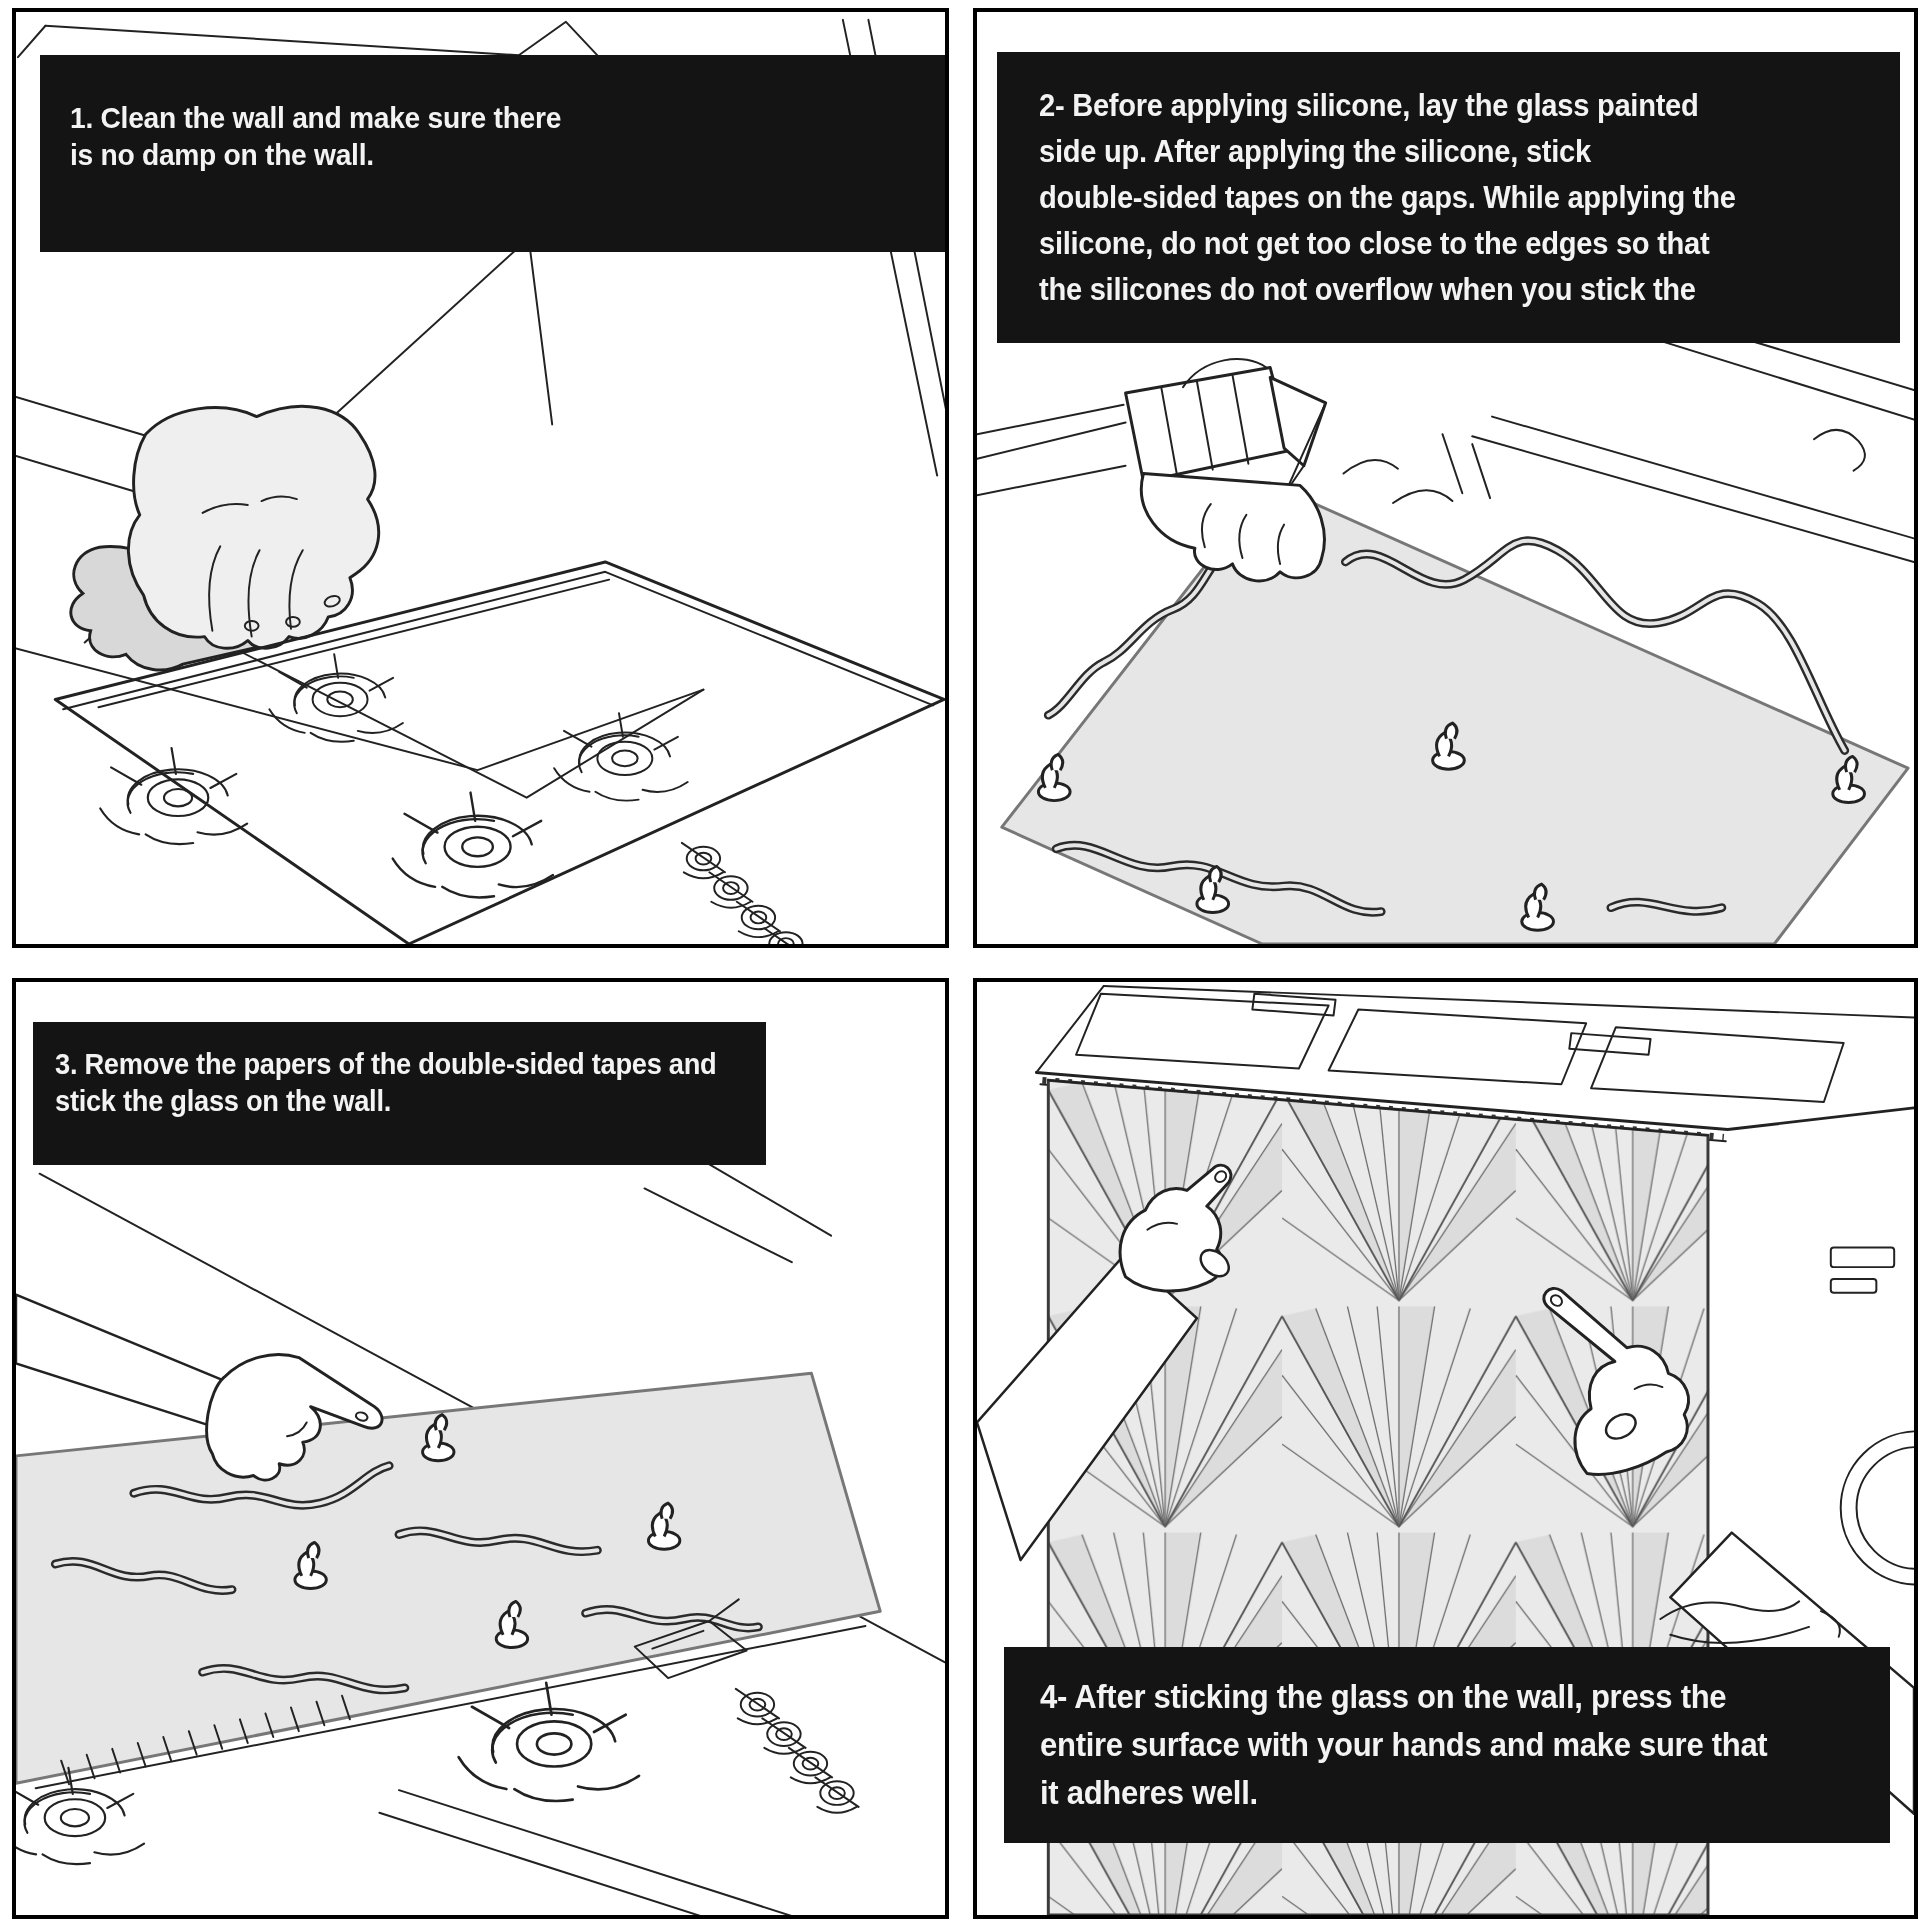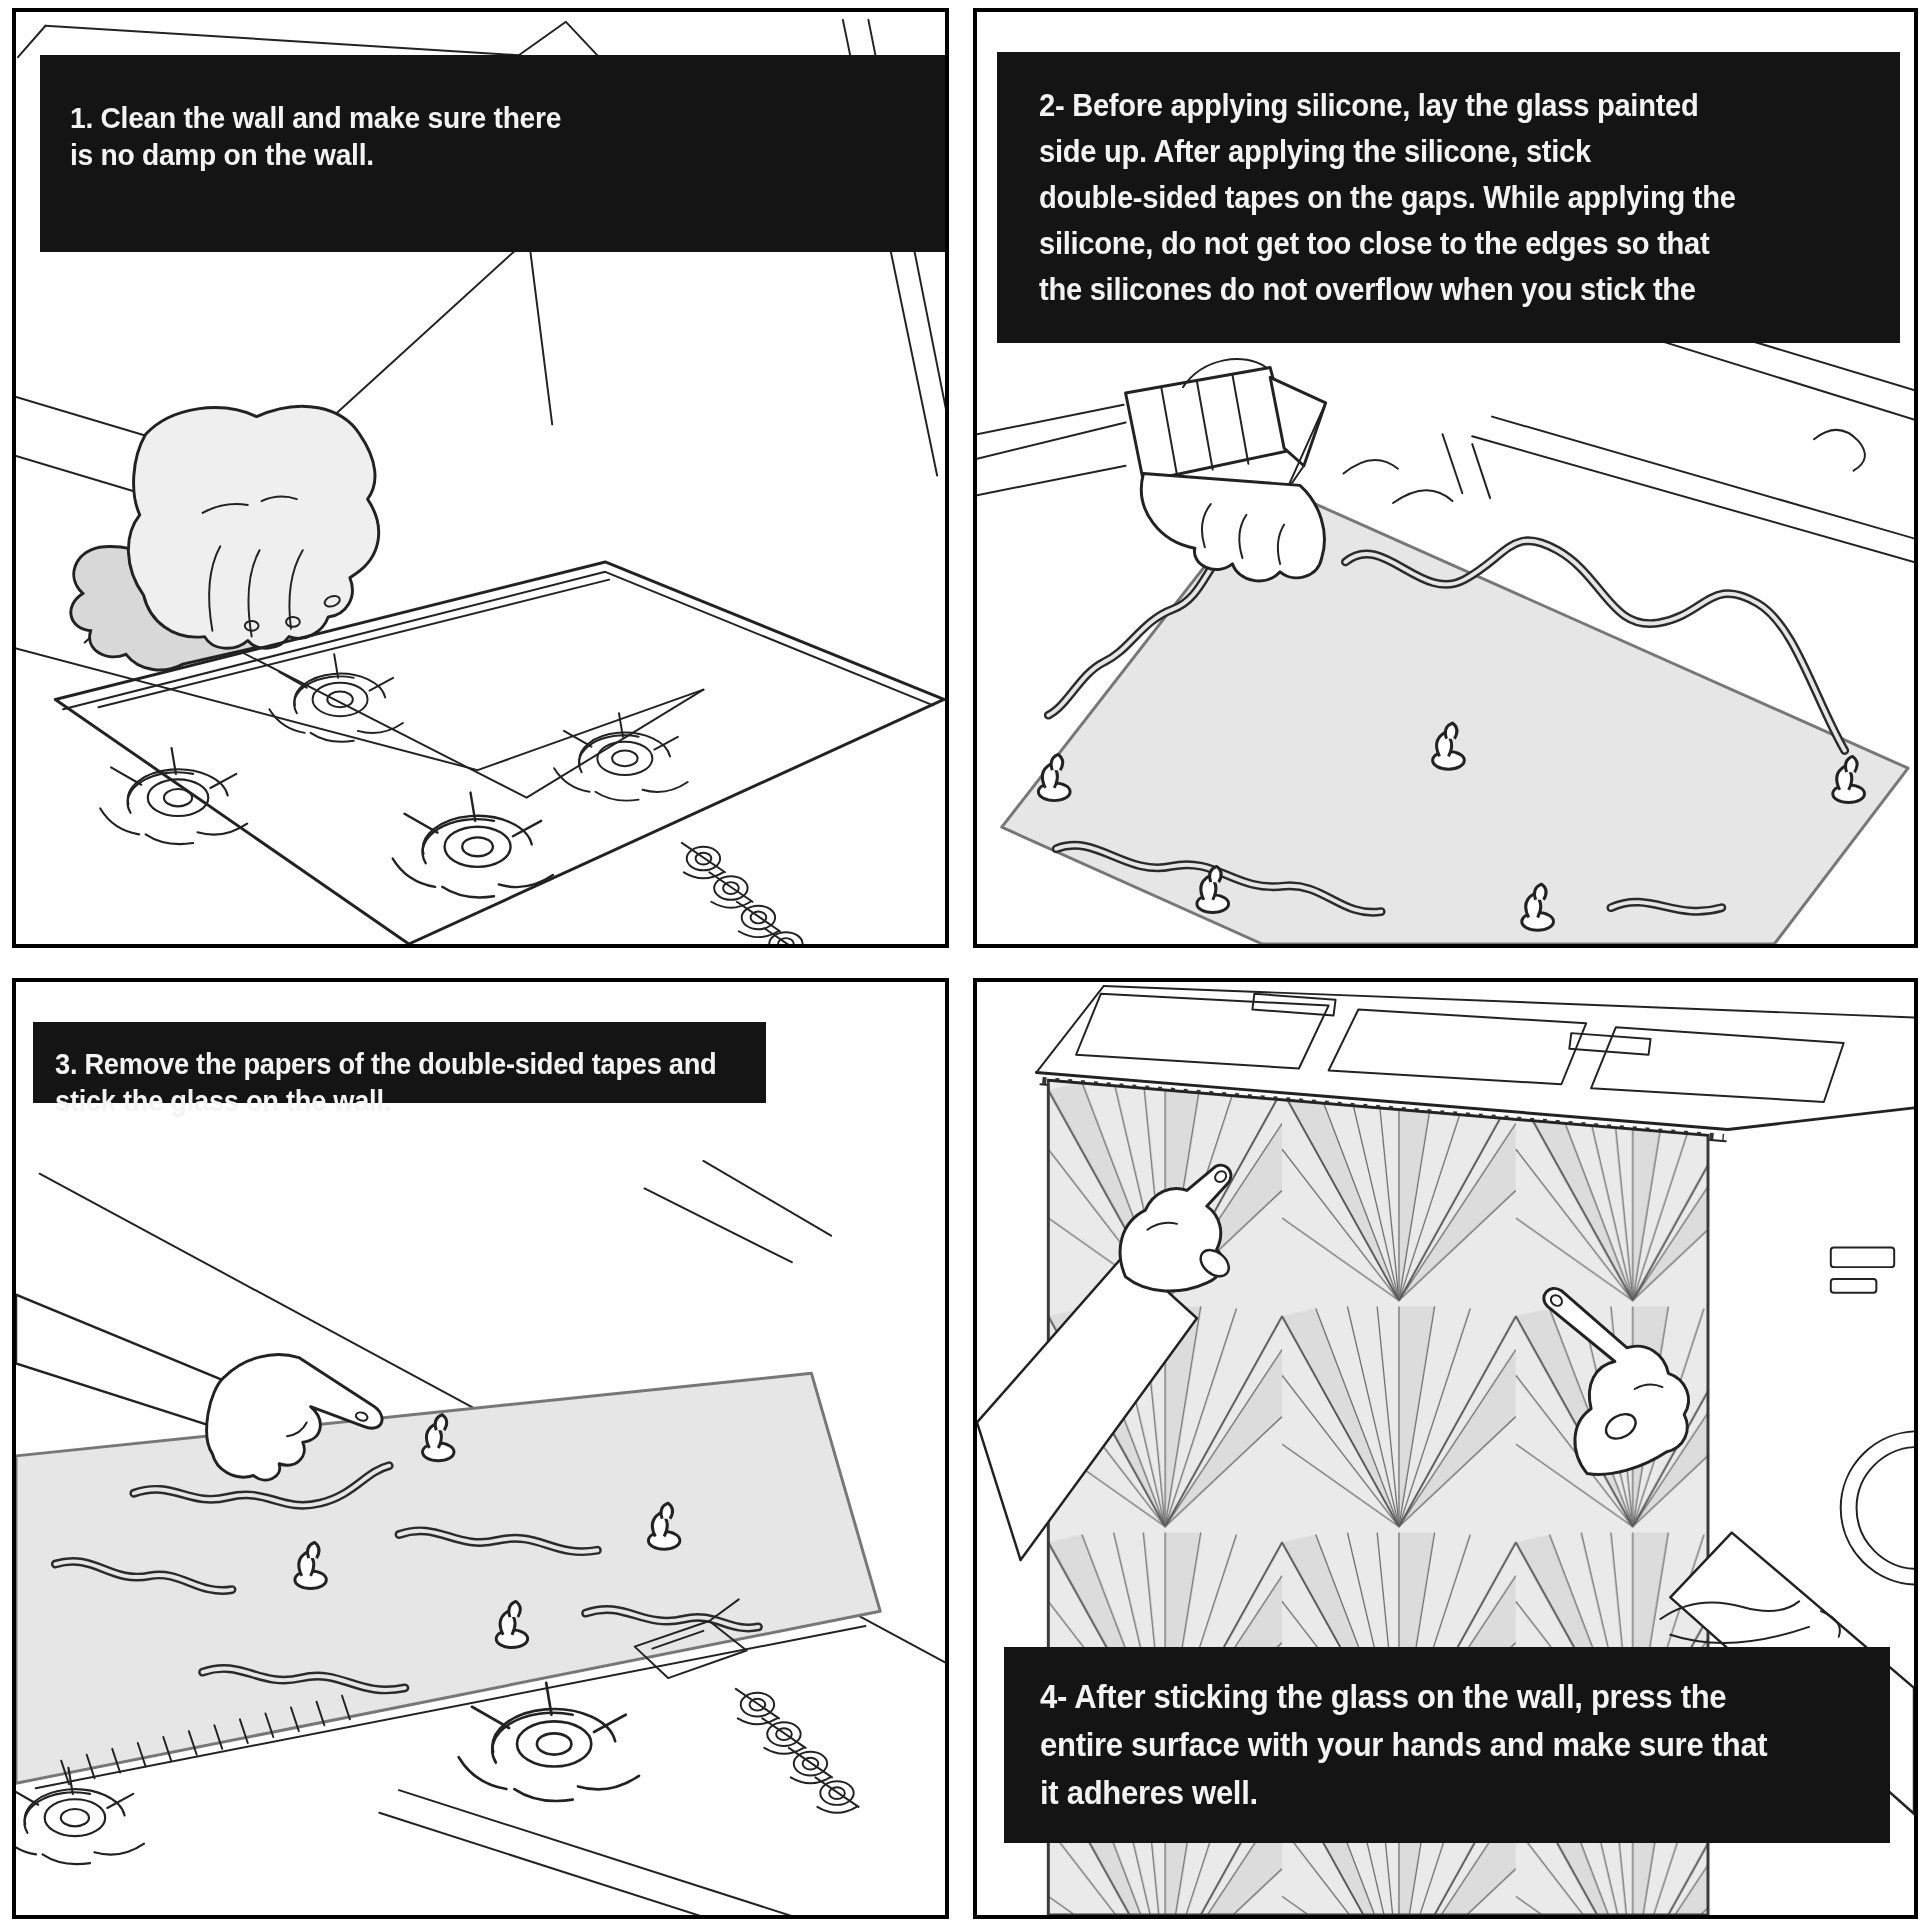--- a/index.html
+++ b/index.html
@@ -10,21 +10,21 @@
   #p1{left:12px;top:8px;width:937px;height:940px;}
   #p2{left:973px;top:8px;width:945px;height:940px;}
   #p3{left:12px;top:978px;width:937px;height:941px;}
   #p4{left:973px;top:978px;width:945px;height:941px;}
   .caption{position:absolute;background:#141414;color:#f3f3f3;font-weight:700;z-index:5;
            letter-spacing:-0.3px;}
   .caption .cline{white-space:nowrap;transform:scaleX(0.94);transform-origin:left center;}
   #cap1{left:24px;top:43px;width:893px;height:153px;padding:44px 0 0 30px;font-size:30px;line-height:37px;}
   #cap2{left:20px;top:40px;width:903px;height:291px;display:flex;flex-direction:column;
         justify-content:center;padding-left:42px;box-sizing:border-box;font-size:31px;line-height:46px;}
-  #cap3{left:17px;top:40px;width:733px;height:81px;padding:24px 0 0 22px;box-sizing:border-box;
+  #cap3{left:17px;top:40px;width:733px;height:143px;padding:24px 0 0 22px;box-sizing:border-box;
         font-size:29px;line-height:37px;}
   #cap4{left:27px;top:665px;width:886px;height:196px;display:flex;flex-direction:column;
         justify-content:center;padding-left:36px;box-sizing:border-box;font-size:33px;line-height:48px;}
   
   .ln{fill:none;stroke:#222;stroke-width:3;stroke-linecap:round;stroke-linejoin:round;}
   .ln2{fill:none;stroke:#222;stroke-width:2;stroke-linecap:round;stroke-linejoin:round;}
   .white{fill:#fff;stroke:#222;stroke-width:3;stroke-linejoin:round;}
   .shade{fill:#efefef;stroke:#222;stroke-width:3;stroke-linejoin:round;}
   .glass{fill:#e6e6e6;stroke:#777;stroke-width:3;stroke-linejoin:round;}
   .bead-o{fill:none;stroke:#2b2b2b;stroke-width:9;stroke-linecap:round;}

